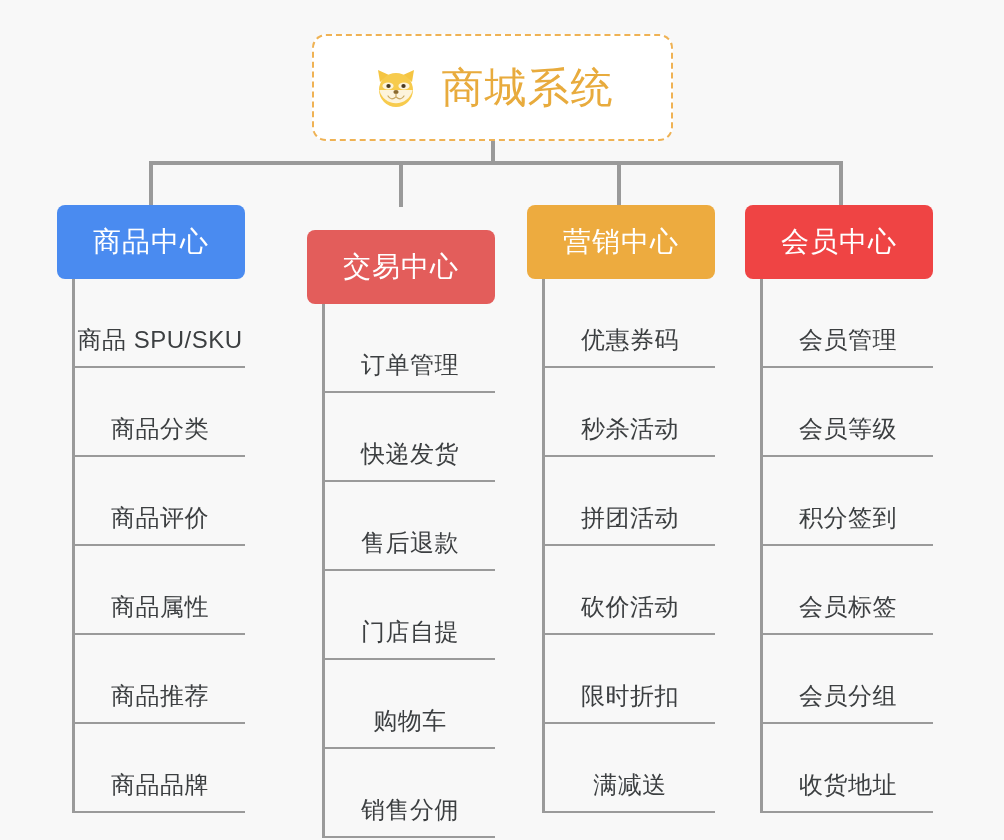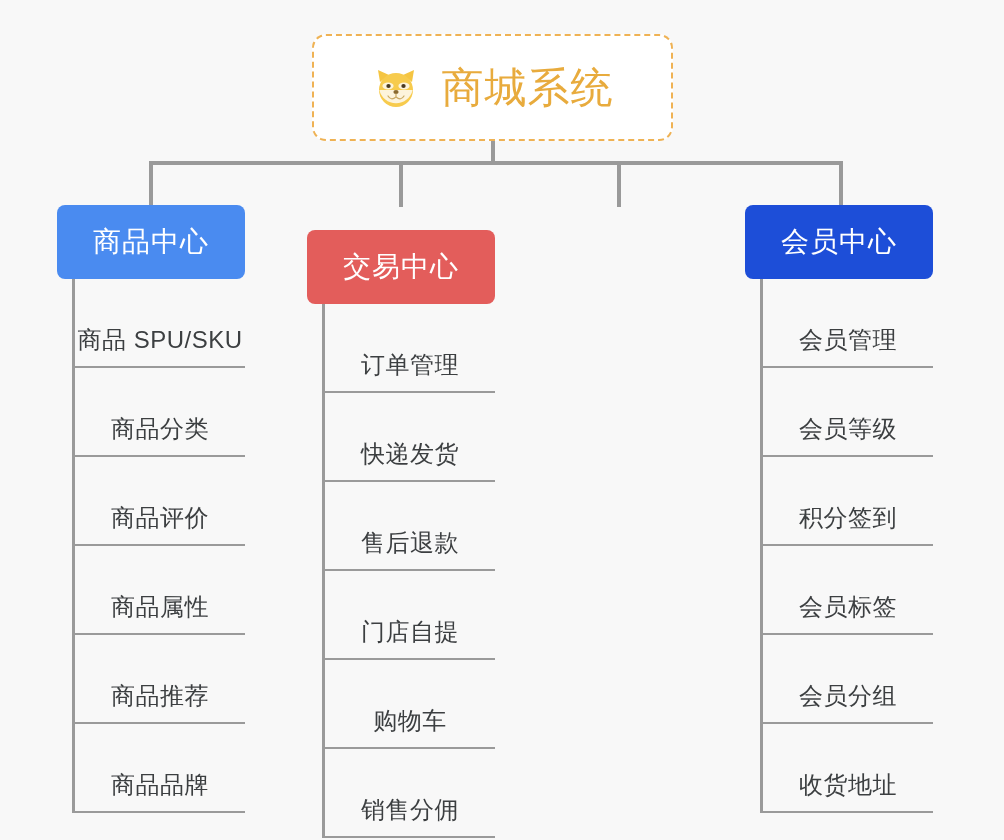--- a/index.html
+++ b/index.html
@@ -203,23 +203,49 @@
         </div>
       <div class="leaf">
           <span class="leaf-label">购物车</span>
         </div>
       <div class="leaf">
           <span class="leaf-label">销售分佣</span>
         </div>
     </div>
   </div>
 
+  <div class="column" style="left:527px;">
+    <div class="col-header" style="background:#edab3f;">
+      <span>营销中心</span>
+    </div>
+    <div class="leaf-list">
+      <div class="spine" style="height:534px;"></div>
+      <div class="leaf">
+          <span class="leaf-label">优惠券码</span>
+        </div>
+      <div class="leaf">
+          <span class="leaf-label">秒杀活动</span>
+        </div>
+      <div class="leaf">
+          <span class="leaf-label">拼团活动</span>
+        </div>
+      <div class="leaf">
+          <span class="leaf-label">砍价活动</span>
+        </div>
+      <div class="leaf">
+          <span class="leaf-label">限时折扣</span>
+        </div>
+      <div class="leaf">
+          <span class="leaf-label">满减送</span>
+        </div>
+    </div>
+  </div>
 
   <div class="column" style="left:745px;">
-    <div class="col-header" style="background:#1d4ed8;">
+    <div class="col-header" style="background:#ef4444;">
       <span>会员中心</span>
     </div>
     <div class="leaf-list">
       <div class="spine" style="height:534px;"></div>
       <div class="leaf">
           <span class="leaf-label">会员管理</span>
         </div>
       <div class="leaf">
           <span class="leaf-label">会员等级</span>
         </div>

